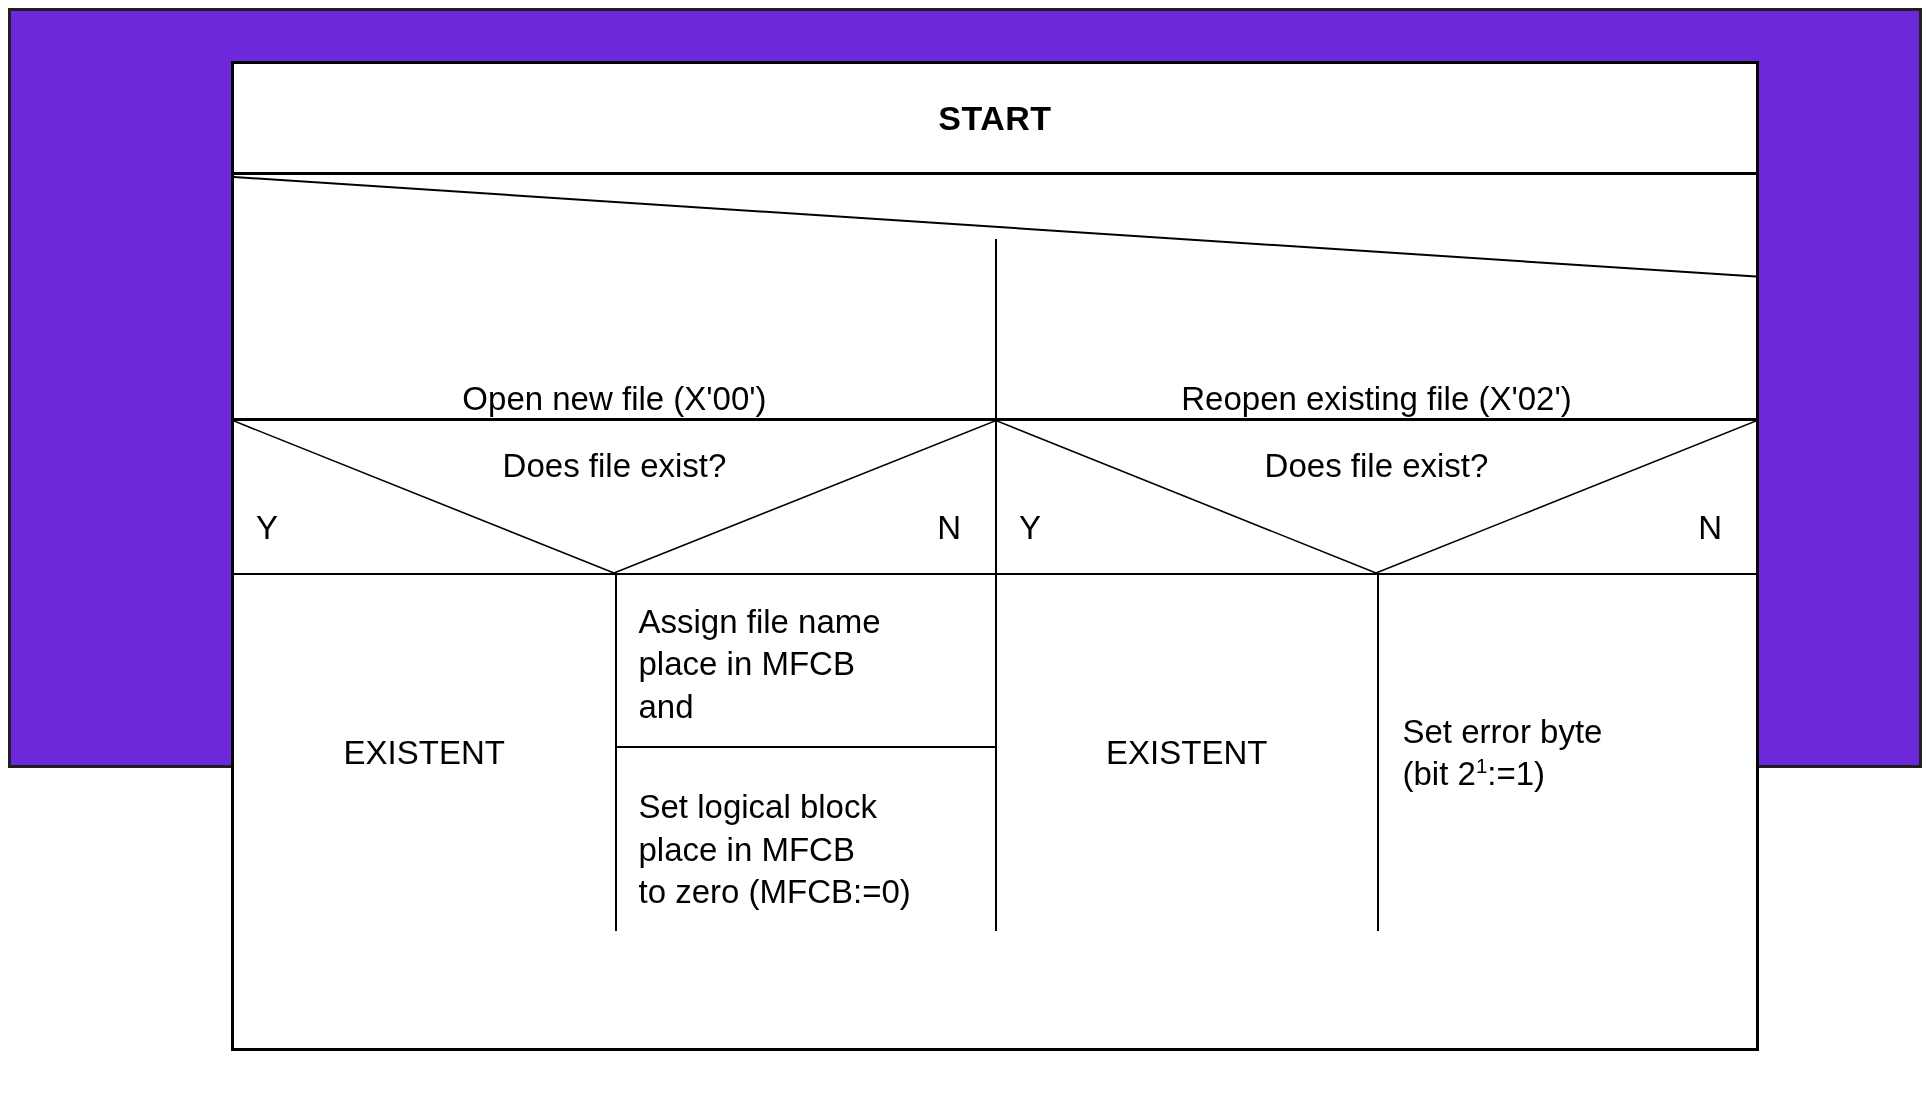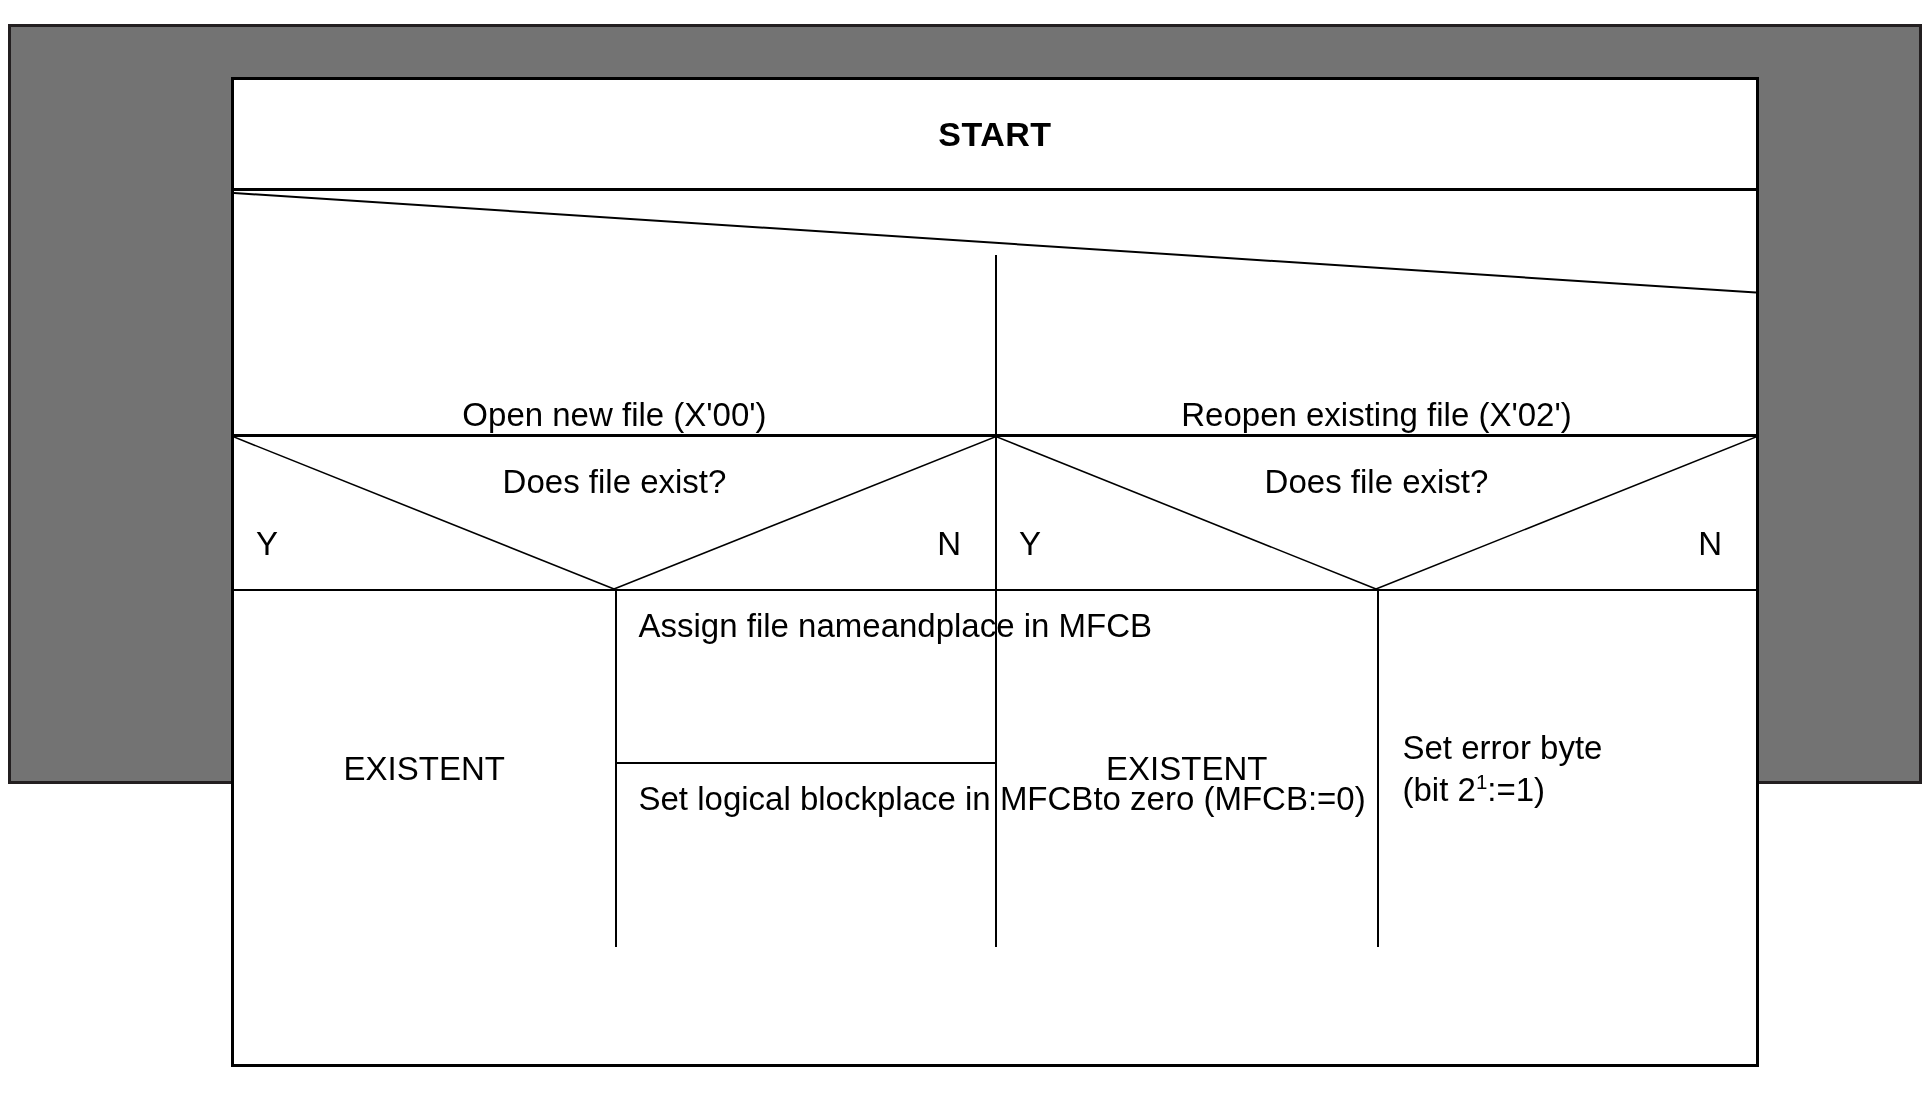--- a/index.html
+++ b/index.html
@@ -12,26 +12,26 @@
     height: 1098px;
     font-family: "Liberation Sans", sans-serif;
     color: #000000;
     overflow: hidden;
   }
 
   
   #page-frame {
     position: absolute;
     left: 8px;
-    top: 24px;
+    top: 8px;
     width: 1914px;
     height: 760px;
     border: 3px solid #231f20;
     box-sizing: border-box;
-    background: #737373;
+    background: #6d28d9;
   }
 
   
   #structogram {
     position: absolute;
     left: 220px;
     top: 50px;
     width: 1528px;
     height: 990px;
     border: 3px solid #000000;
@@ -162,24 +162,24 @@
   }
   .act-cell + .act-cell { border-left: 2px solid #000000; }
 
   .cell-existent-left { width: 50%; align-items: center; }
   .cell-mfcb         { width: 50%; justify-content: flex-start; padding: 0; }
   .cell-existent-right { width: 50%; align-items: center; }
   .cell-error        { width: 50%; align-items: flex-start; padding-left: 24px; }
 
   .stack-part {
     box-sizing: border-box;
-    padding: 14px 0 8px 22px;
-    display: flex;
-    flex-direction: row;
-    justify-content: space-between;
+    padding: 14px 0 18px 22px;
+    display: flex;
+    flex-direction: column;
+    justify-content: flex-end;
   }
   .stack-part.top    { height: 48%; }
   .stack-part.bottom { height: 52%; border-top: 2px solid #000000; }
 
   .ln { display: block; white-space: nowrap; }
 
   sup.supnum {
     font-size: 0.62em;
     vertical-align: super;
     line-height: 0;
@@ -247,22 +247,22 @@
 
     <div class="row row-actions">
 
       <div class="act-half">
         <div class="act-cell cell-existent-left">
           <span>EXISTENT</span>
         </div>
         <div class="act-cell cell-mfcb">
           <div class="stack-part top">
             <span class="ln">Assign file name</span>
+            <span class="ln">place in MFCB</span>
             <span class="ln">and</span>
-            <span class="ln">place in MFCB</span>
           </div>
           <div class="stack-part bottom">
             <span class="ln">Set logical block</span>
             <span class="ln">place in MFCB</span>
             <span class="ln">to zero (MFCB:=0)</span>
           </div>
         </div>
       </div>
 
       <div class="act-half">

